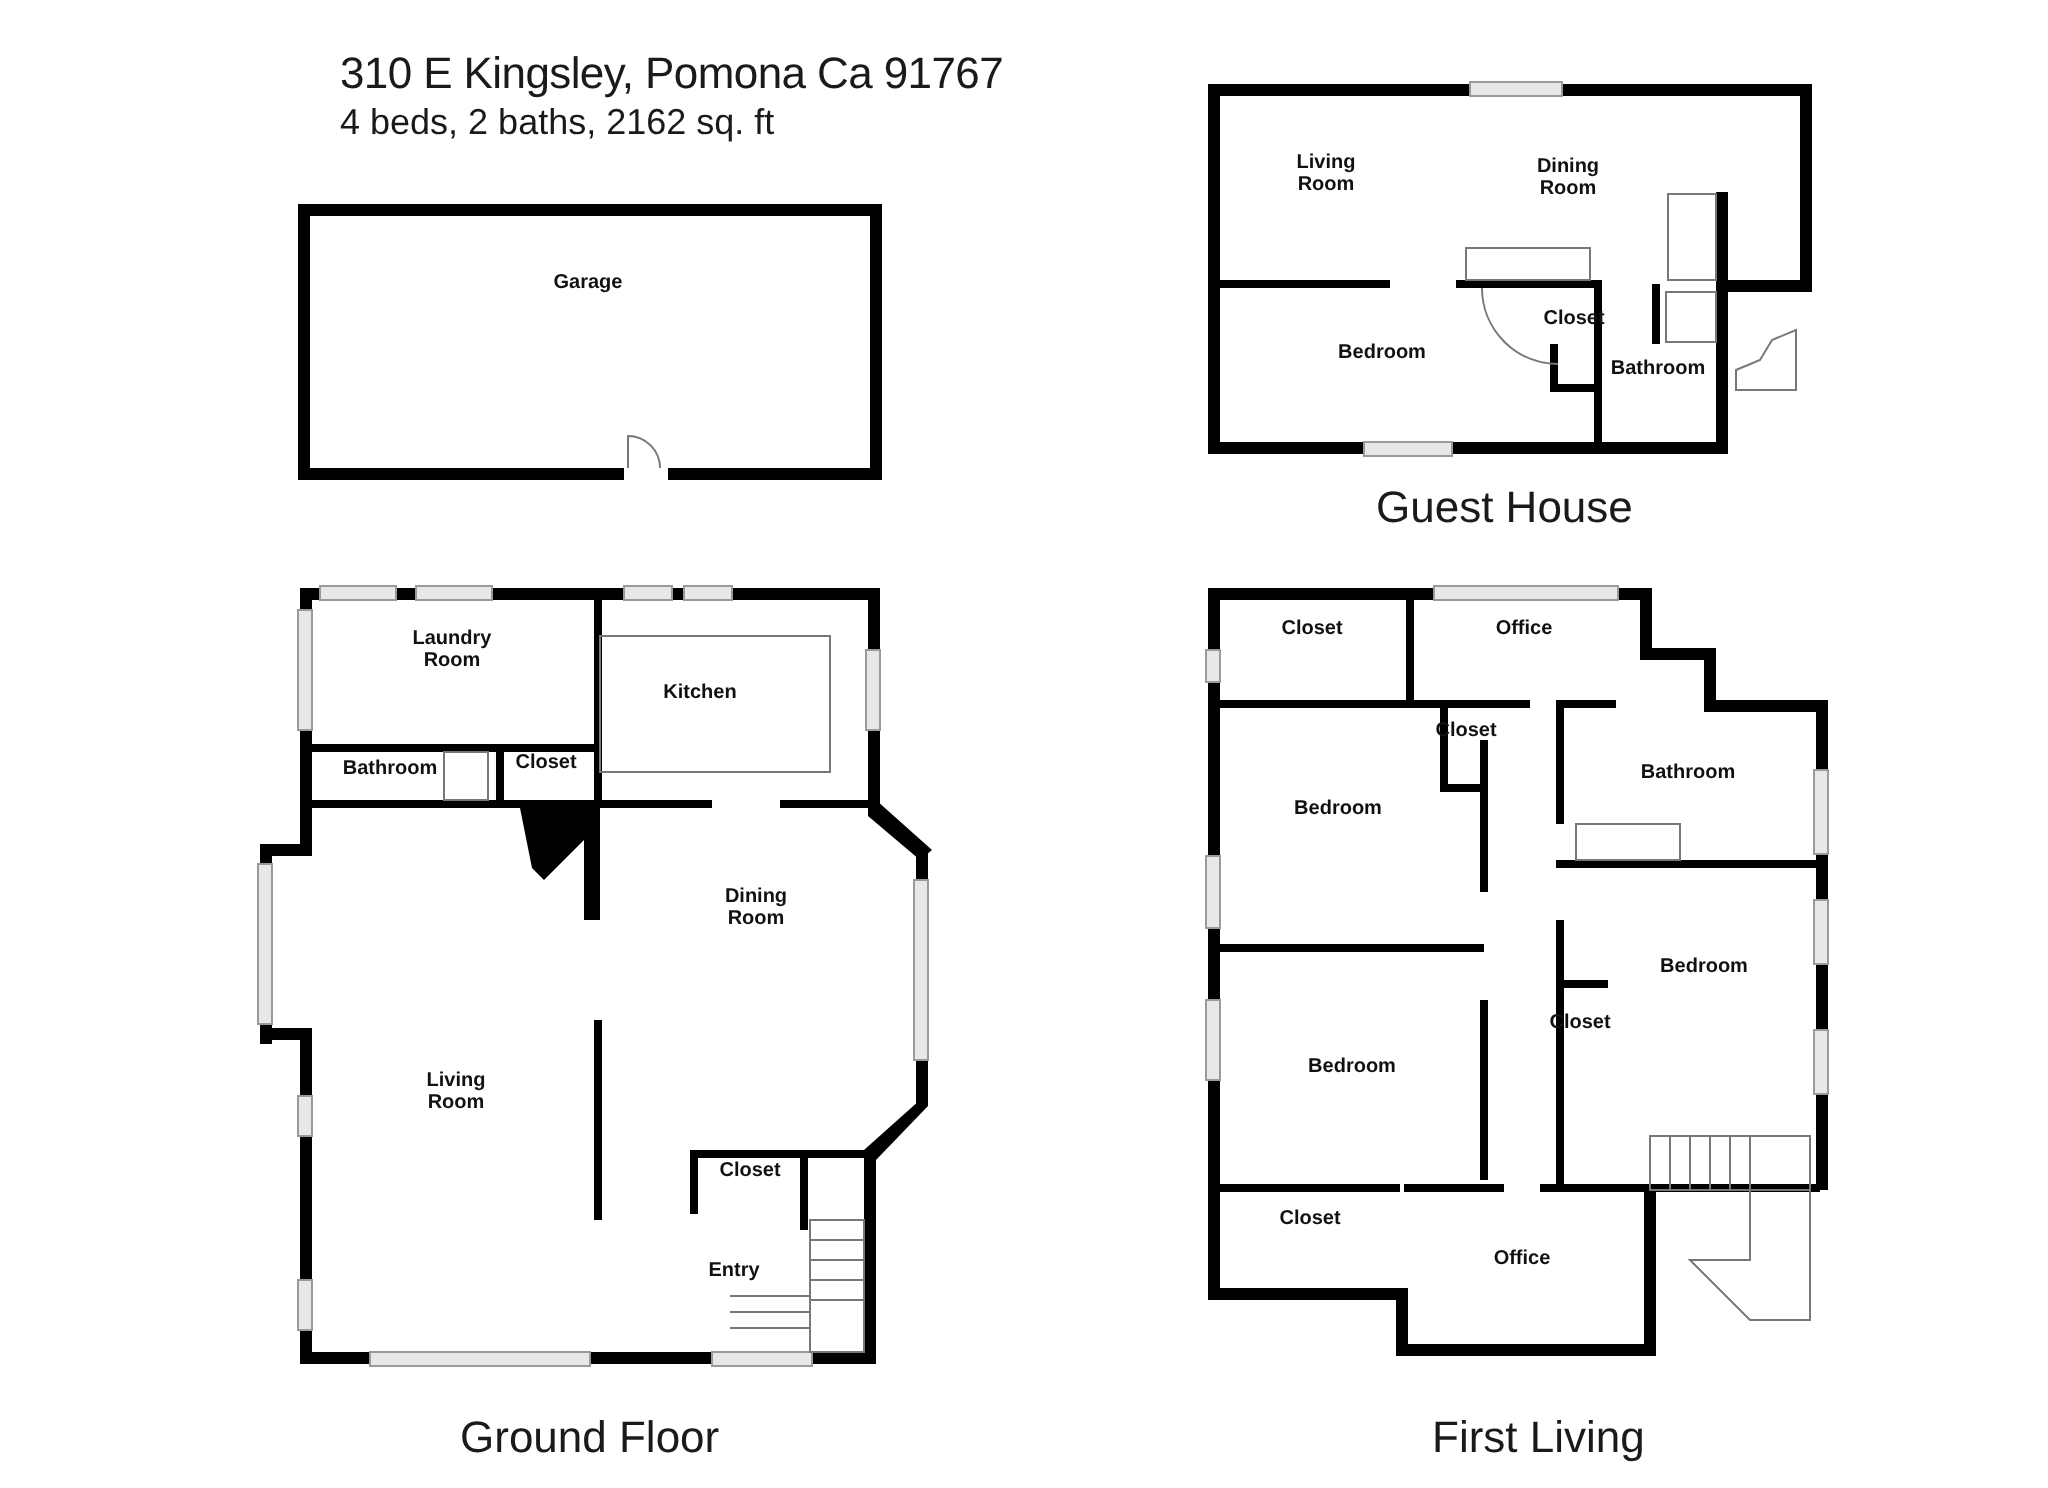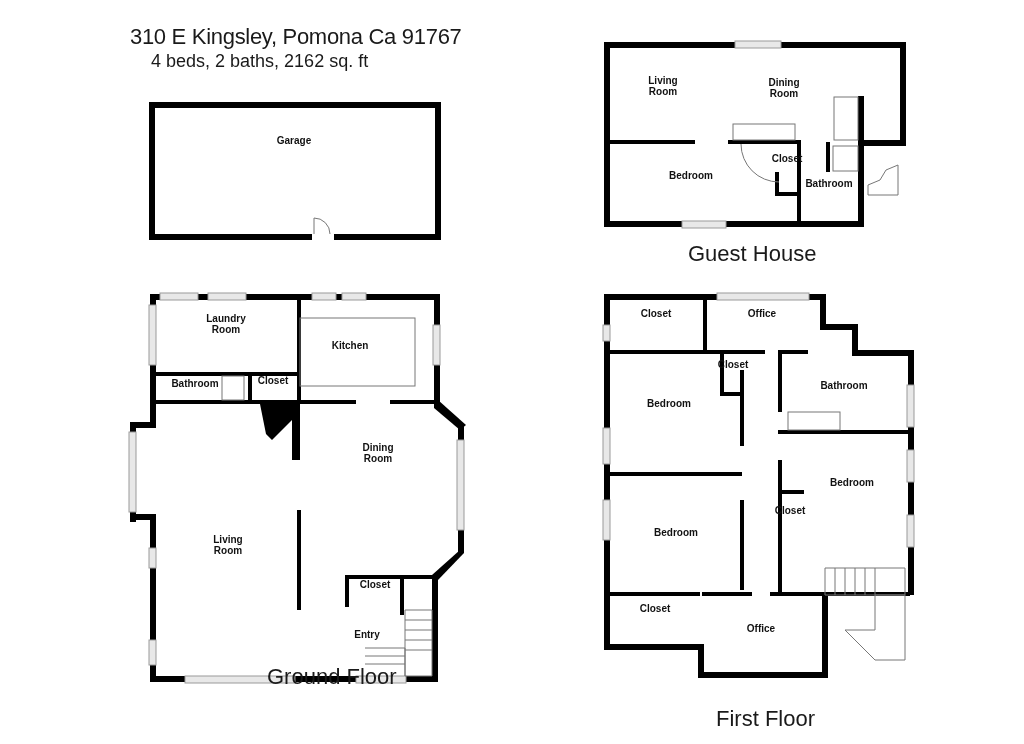--- a/index.html
+++ b/index.html
@@ -1,19 +1,19 @@
 <!DOCTYPE html>
 <html><head>
 <meta charset="utf-8">
 <style>
   html, body { margin: 0; padding: 0; background: #ffffff; }
   body { width: 1024px; height: 744px; position: relative; overflow: hidden; font-family: "Liberation Sans", sans-serif; }
   .header { position: absolute; left: 130px; top: 24px; color: #1a1a1a; }
-  .addr { font-size: 22px; line-height: 26px; letter-spacing: -0.3px; }
-  .stats { font-size: 18px; line-height: 22px; margin-left: 21px; }
+  .addr { font-size: 22px; line-height: 26px; letter-spacing: -0.3px; margin-left: 40px; }
+  .stats { font-size: 18px; line-height: 22px; margin-left: 40px; }
   .plan-title { position: absolute; font-size: 22px; color: #1a1a1a; }
   svg { position: absolute; left: 0; top: 0; }
   .wall { fill: #000; }
   .lbl { font-family: "Liberation Sans", sans-serif; font-weight: bold; font-size: 10px; fill: #111; text-anchor: middle; }
   .win { fill: #e8e8e8; stroke: #9a9a9a; stroke-width: 1; }
   .thin { fill: none; stroke: #777; stroke-width: 1; }
 </style>
 </head>
 <body>
 
@@ -158,14 +158,14 @@
     <text class="lbl" x="669" y="407">Bedroom</text>
     <text class="lbl" x="852" y="486">Bedroom</text>
     <text class="lbl" x="790" y="514">Closet</text>
     <text class="lbl" x="676" y="536">Bedroom</text>
     <text class="lbl" x="655" y="612">Closet</text>
     <text class="lbl" x="761" y="632">Office</text>
   </g>
 </svg>
 
 <div class="plan-title" style="left:688px; top:241px;">Guest House</div>
-<div class="plan-title" style="left:230px; top:664px;margin-left:37px;">Ground Floor</div>
-<div class="plan-title" style="left:716px; top:706px;">First Floor</div>
+<div class="plan-title" style="left:230px; top:706px;">Ground Floor</div>
+<div class="plan-title" style="left:716px; top:706px;">First Living</div>
 
 </body></html>

